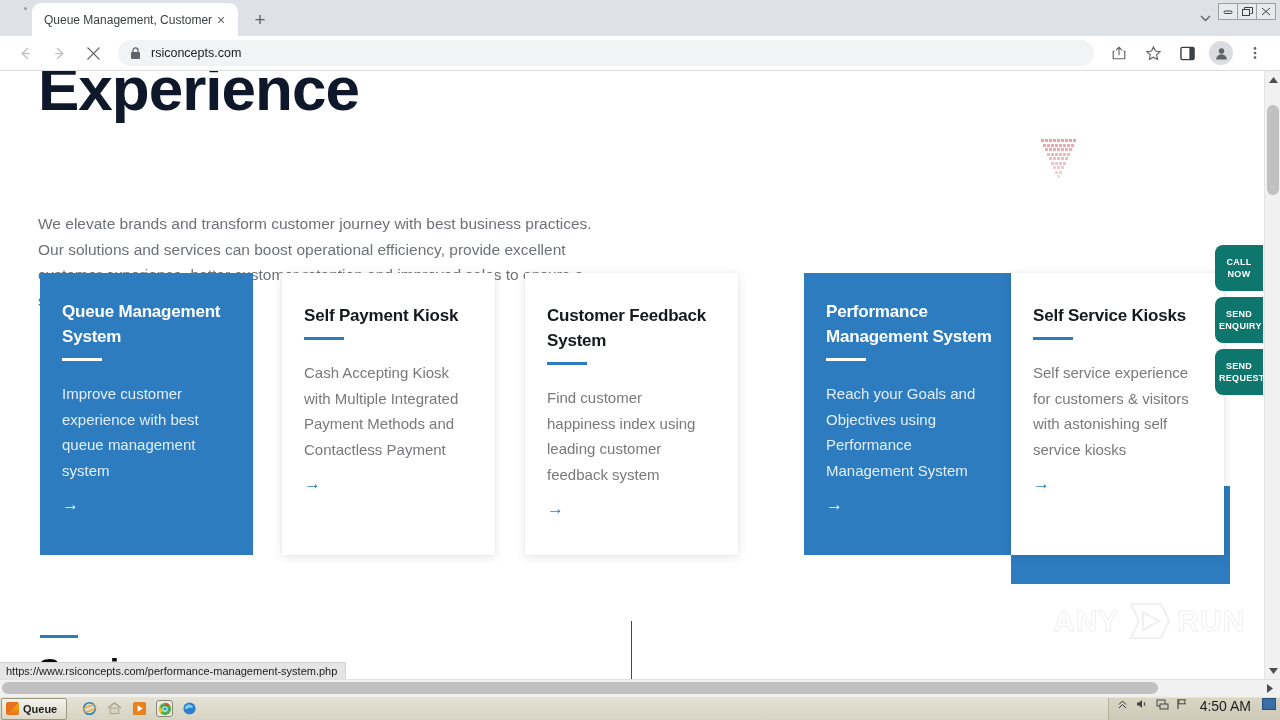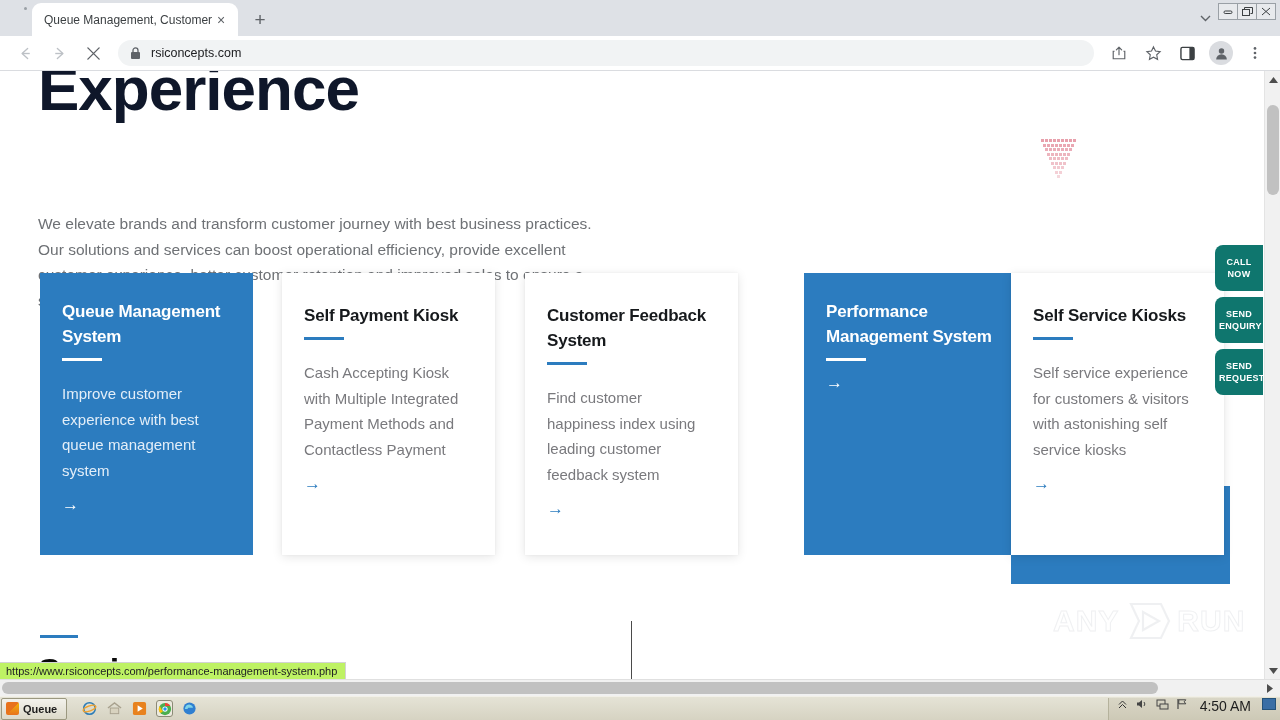--- a/index.html
+++ b/index.html
@@ -194,21 +194,21 @@
   }
   .ps-arrow.bottom { position:absolute; bottom:0; left:0; }
   .ps-thumb {
     position:absolute; top:34px; left:2px; width:12px; height:90px;
     background:#c1c1c1; border-radius:6px;
   }
 
   
   .statusbar {
     position:absolute; left:0; bottom:41px; height:17px;
-    background:#bef264; border:1px solid #d3d3d3; border-left:none; border-bottom:none;
+    background:#e5e5e5; border:1px solid #d3d3d3; border-left:none; border-bottom:none;
     padding: 0 8px 0 6px; display:flex; align-items:center;
     font-size: 11px; color:#202124; font-family:"Liberation Sans", sans-serif;
     max-width: 600px; white-space:nowrap;margin-top:14px;
   }
 
   
   .hscroll {
     position:absolute; left:0; bottom:24px; width:1280px; height:17px;
     background:#f1f1f1; border-top:1px solid #e0e0e0;
   }
@@ -430,20 +430,21 @@
       <div class="card white" style="left:525px; padding-top:30px;">
         <div class="card-title">Customer Feedback System</div>
         <div class="card-rule"></div>
         <div class="card-desc">Find customer happiness index using leading customer feedback system</div>
         <div class="card-arrow">→</div>
       </div>
 
       <div class="card blue" style="left:804px;">
         <div class="card-title">Performance Management System</div>
         <div class="card-rule"></div>
+        <div class="card-desc">Reach your Goals and Objectives using Performance Management System</div>
         <div class="card-arrow">→</div>
       </div>
 
       <div class="card white" style="left:1011px; padding-top:30px; width:213px;">
         <div class="card-title">Self Service Kiosks</div>
         <div class="card-rule"></div>
         <div class="card-desc">Self service experience for customers &amp; visitors with astonishing self service kiosks</div>
         <div class="card-arrow">→</div>
       </div>
 

